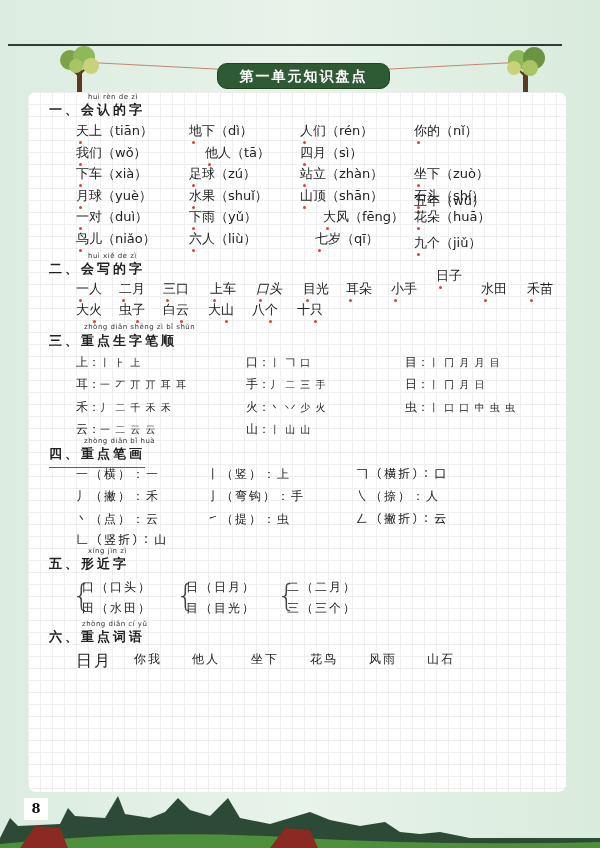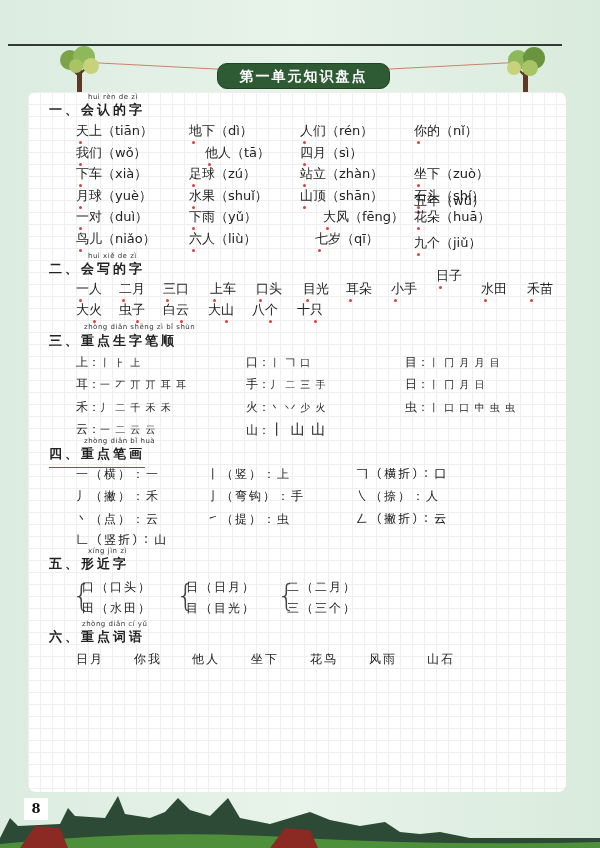--- a/index.html
+++ b/index.html
@@ -124,21 +124,21 @@
     <div class="row" style="left:414px; top:234px;"><span class="dot-word">九个<span class="mark" style="left:3px;"></span></span><span>（jiǔ）</span></div>
   </div>
 
 <div class="pinyin" style="left:76px; top:252px;">huì xiě de zì</div>
 <div class="section-title" style="top:260px;"><span>二、</span><span>会写的字</span></div>
 <div id="s2-rows">
     <div class="row" style="left:76px; top:280px;"><span class="dot-word">一人<span class="mark" style="left:3px;"></span></span></div>
     <div class="row" style="left:119px; top:280px;"><span class="dot-word">二月<span class="mark" style="left:3px;"></span></span></div>
     <div class="row" style="left:163px; top:280px;"><span class="dot-word">三口<span class="mark" style="left:3px;"></span></span></div>
     <div class="row" style="left:210px; top:280px;"><span class="dot-word">上车<span class="mark" style="left:3px;"></span></span></div>
-    <div class="row" style="left:256px; top:280px;"><span class="dot-word">口头<span class="mark" style="left:3px;"></span></span></div>
+    <div class="row" style="left:256px; top:280px;font-style:italic;"><span class="dot-word">口头<span class="mark" style="left:3px;"></span></span></div>
     <div class="row" style="left:303px; top:280px;"><span class="dot-word">目光<span class="mark" style="left:3px;"></span></span></div>
     <div class="row" style="left:346px; top:280px;"><span class="dot-word">耳朵<span class="mark" style="left:3px;"></span></span></div>
     <div class="row" style="left:391px; top:280px;"><span class="dot-word">小手<span class="mark" style="left:3px;"></span></span></div>
     <div class="row" style="left:436px; top:267px;"><span class="dot-word">日子<span class="mark" style="left:3px;"></span></span></div>
     <div class="row" style="left:481px; top:280px;"><span class="dot-word">水田<span class="mark" style="left:3px;"></span></span></div>
     <div class="row" style="left:527px; top:280px;"><span class="dot-word">禾苗<span class="mark" style="left:3px;"></span></span></div>
     <div class="row" style="left:76px; top:301px;"><span class="dot-word">大火<span class="mark" style="left:17px;"></span></span></div>
     <div class="row" style="left:119px; top:301px;"><span class="dot-word">虫子<span class="mark" style="left:17px;"></span></span></div>
     <div class="row" style="left:163px; top:301px;"><span class="dot-word">白云<span class="mark" style="left:17px;"></span></span></div>
     <div class="row" style="left:208px; top:301px;"><span class="dot-word">大山<span class="mark" style="left:17px;"></span></span></div>
@@ -152,21 +152,21 @@
     <div class="row" style="left:76px; top:354px; font-size:12px;"><span>上</span><span>：</span><span style="font-size:10px; letter-spacing:1px;">丨 ⺊ 上</span></div>
     <div class="row" style="left:246px; top:354px; font-size:12px;"><span>口</span><span>：</span><span style="font-size:10px; letter-spacing:1px;">丨 𠃍 口</span></div>
     <div class="row" style="left:405px; top:354px; font-size:12px;"><span>目</span><span>：</span><span style="font-size:10px; letter-spacing:1px;">丨 冂 月 月 目</span></div>
     <div class="row" style="left:76px; top:376px; font-size:12px;"><span>耳</span><span>：</span><span style="font-size:10px; letter-spacing:1px;">一 丆 丌 丌 耳 耳</span></div>
     <div class="row" style="left:246px; top:376px; font-size:12px;"><span>手</span><span>：</span><span style="font-size:10px; letter-spacing:1px;">丿 二 三 手</span></div>
     <div class="row" style="left:405px; top:376px; font-size:12px;"><span>日</span><span>：</span><span style="font-size:10px; letter-spacing:1px;">丨 冂 月 日</span></div>
     <div class="row" style="left:76px; top:399px; font-size:12px;"><span>禾</span><span>：</span><span style="font-size:10px; letter-spacing:1px;">丿 二 千 禾 禾</span></div>
     <div class="row" style="left:246px; top:399px; font-size:12px;"><span>火</span><span>：</span><span style="font-size:10px; letter-spacing:1px;">丶 丷 少 火</span></div>
     <div class="row" style="left:405px; top:399px; font-size:12px;"><span>虫</span><span>：</span><span style="font-size:10px; letter-spacing:1px;">丨 口 口 中 虫 虫</span></div>
     <div class="row" style="left:76px; top:421px; font-size:12px;"><span>云</span><span>：</span><span style="font-size:10px; letter-spacing:1px;">一 二 云 云</span></div>
-    <div class="row" style="left:246px; top:421px; font-size:12px;"><span>山</span><span>：</span><span style="font-size:14px; letter-spacing:1px;">丨 山 山</span></div>
+    <div class="row" style="left:246px; top:421px; font-size:12px;"><span>山</span><span>：</span><span style="font-size:10px; letter-spacing:1px;">丨 山 山</span></div>
   </div>
 
 <div class="pinyin" style="left:72px; top:437px;">zhòng diǎn bǐ huà</div>
 <div class="section-title underline" style="top:445px;"><span>四、</span><span>重点笔画</span></div>
 <div id="s4-items">
     <div class="row" style="left:76px; top:466px; font-size:12px; letter-spacing:2px;"><span>一</span><span>（横）</span><span>：</span><span>一</span></div>
     <div class="row" style="left:207px; top:466px; font-size:12px; letter-spacing:2px;"><span>丨</span><span>（竖）</span><span>：</span><span>上</span></div>
     <div class="row" style="left:356px; top:466px; font-size:12px; letter-spacing:2px;"><span>𠃍</span><span>（横折）</span><span>：</span><span>口</span></div>
     <div class="row" style="left:76px; top:488px; font-size:12px; letter-spacing:2px;"><span>丿</span><span>（撇）</span><span>：</span><span>禾</span></div>
     <div class="row" style="left:207px; top:488px; font-size:12px; letter-spacing:2px;"><span>亅</span><span>（弯钩）</span><span>：</span><span>手</span></div>
@@ -187,21 +187,21 @@
     <div class="row" style="left:186px; top:579px; font-size:12px; letter-spacing:2px;"><span>日</span><span>（日月）</span></div>
     <div class="row" style="left:186px; top:600px; font-size:12px; letter-spacing:2px;"><span>目</span><span>（目光）</span></div>
     <div class="row" style="left:277px; top:578px; font-size:30px; line-height:36px; color:#444; font-weight:lighter;">{</div>
     <div class="row" style="left:287px; top:579px; font-size:12px; letter-spacing:2px;"><span>二</span><span>（二月）</span></div>
     <div class="row" style="left:287px; top:600px; font-size:12px; letter-spacing:2px;"><span>三</span><span>（三个）</span></div>
   </div>
 
 <div class="pinyin" style="left:70px; top:620px;">zhòng diǎn cí yǔ</div>
 <div class="section-title" style="top:628px;"><span>六、</span><span>重点词语</span></div>
 <div id="s6-words">
-    <div class="row" style="left:76px; top:651px; font-size:12px; letter-spacing:2px;">日月</div>
+    <div class="row" style="left:76px; top:651px; font-size:16px; letter-spacing:2px;">日月</div>
     <div class="row" style="left:134px; top:651px; font-size:12px; letter-spacing:2px;">你我</div>
     <div class="row" style="left:192px; top:651px; font-size:12px; letter-spacing:2px;">他人</div>
     <div class="row" style="left:251px; top:651px; font-size:12px; letter-spacing:2px;">坐下</div>
     <div class="row" style="left:310px; top:651px; font-size:12px; letter-spacing:2px;">花鸟</div>
     <div class="row" style="left:369px; top:651px; font-size:12px; letter-spacing:2px;">风雨</div>
     <div class="row" style="left:427px; top:651px; font-size:12px; letter-spacing:2px;">山石</div>
   </div>
 
 <svg class="bottom-scene" viewBox="0 0 600 60" preserveAspectRatio="none">
   <path d="M0 50 L10 30 L18 38 L60 36 L68 20 L75 28 L105 30 L118 8 L125 26 L150 30 L165 24 L178 10 L190 22 L210 28 L228 10 L240 30 L270 36 L290 30 L310 24 L330 32 L360 38 L385 34 L400 44 L420 46 L440 44 L470 50 L600 50 L600 60 L0 60 Z" fill="#2c4a35"></path>

